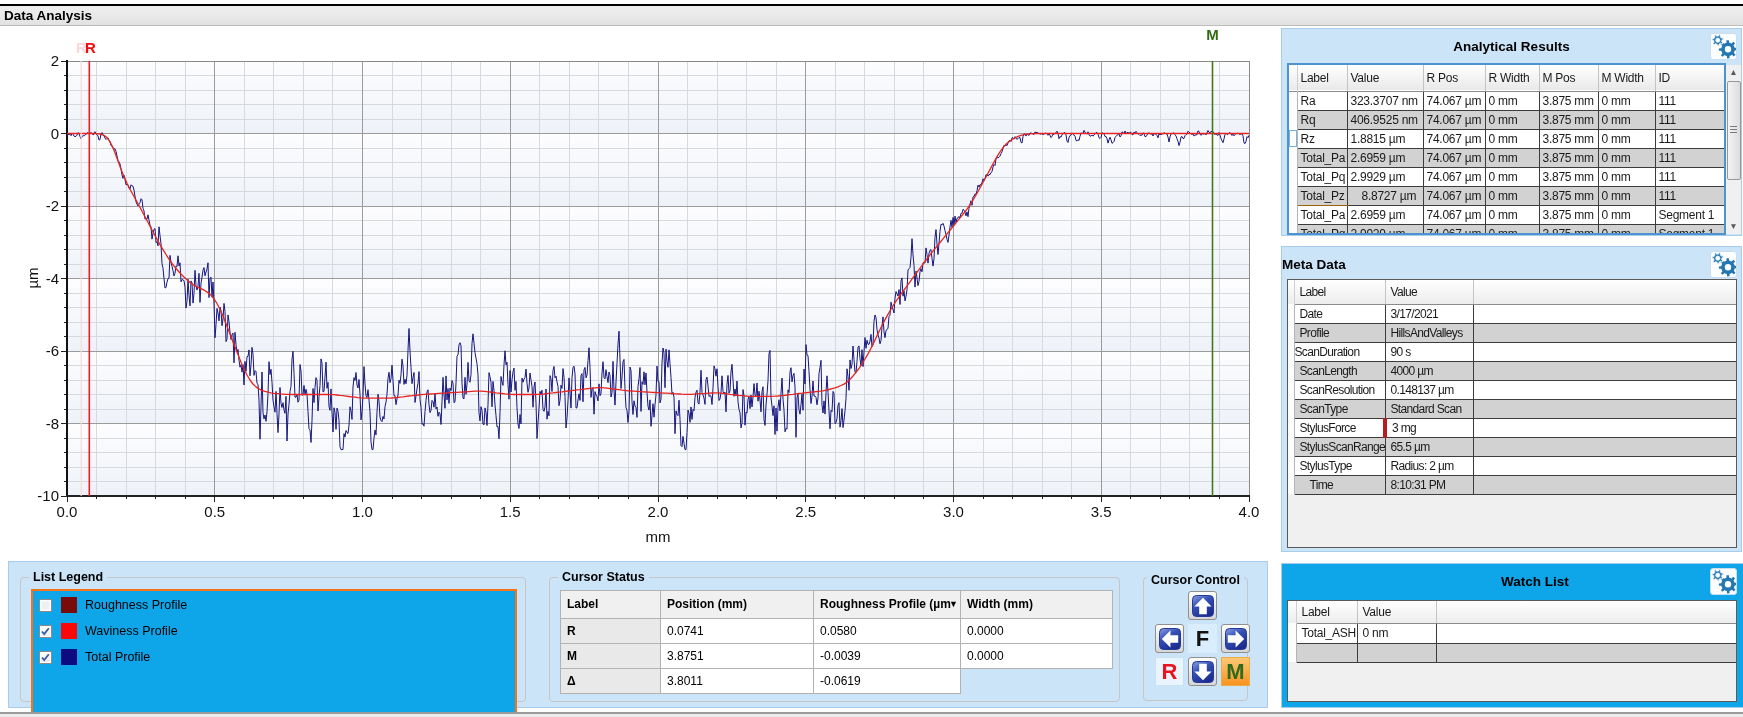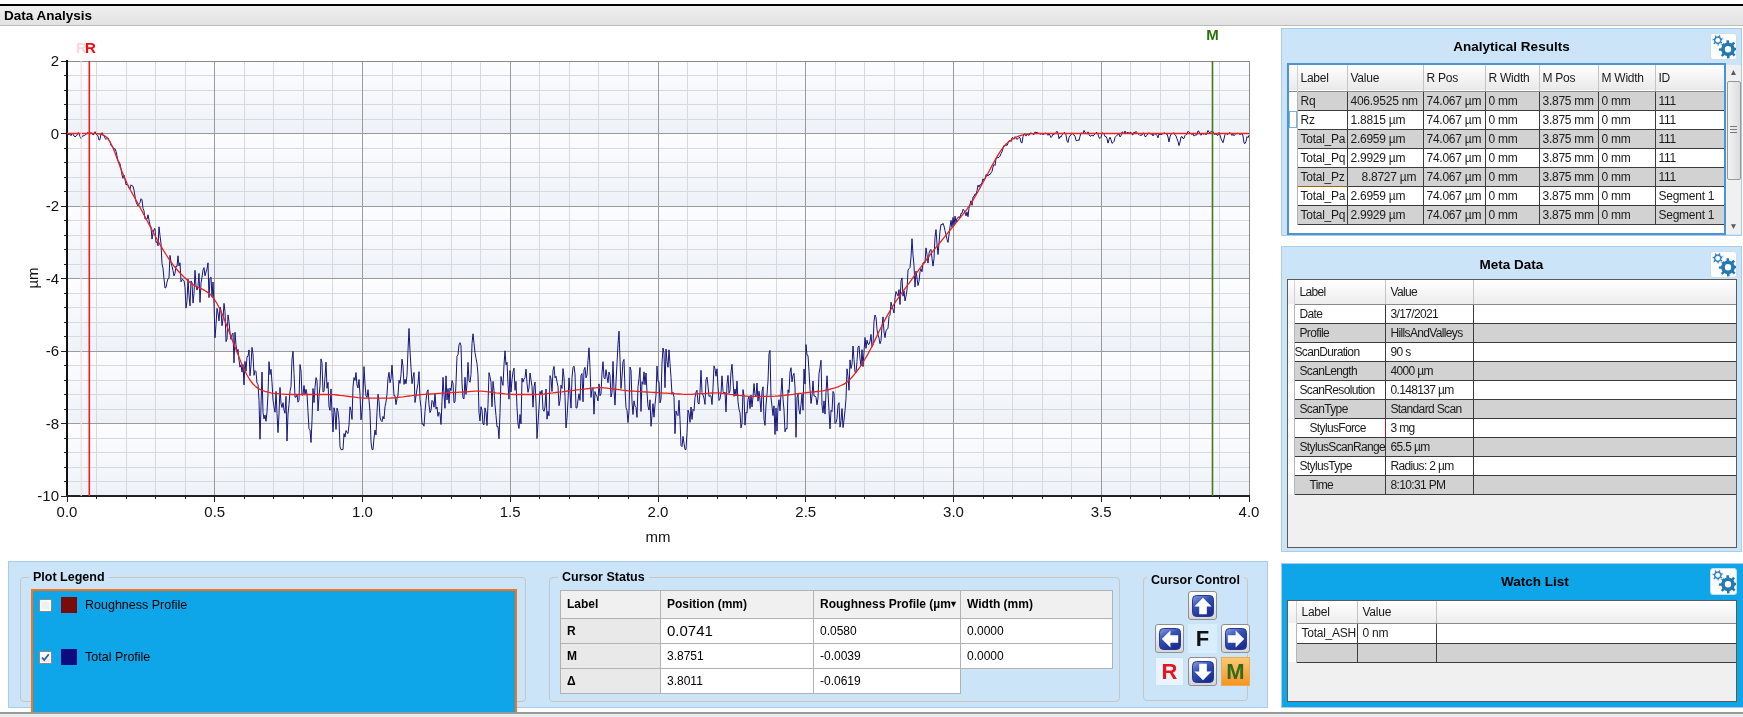--- a/index.html
+++ b/index.html
@@ -228,20 +228,30 @@
           <tr style="height:26px;background:linear-gradient(#ffffff,#e9e9e9);border-bottom:1px solid #8a8a8a">
             <td style="border-right:1px solid #cfcfcf"></td>
             <td style="border-right:1px solid #c4c4c4;border-bottom:1px solid #8a8a8a;padding-left:3px">Label</td>
             <td style="border-right:1px solid #c4c4c4;border-bottom:1px solid #8a8a8a;padding-left:3px">Value</td>
             <td style="border-right:1px solid #c4c4c4;border-bottom:1px solid #8a8a8a;padding-left:3px">R Pos</td>
             <td style="border-right:1px solid #c4c4c4;border-bottom:1px solid #8a8a8a;padding-left:3px">R Width</td>
             <td style="border-right:1px solid #c4c4c4;border-bottom:1px solid #8a8a8a;padding-left:3px">M Pos</td>
             <td style="border-right:1px solid #c4c4c4;border-bottom:1px solid #8a8a8a;padding-left:3px">M Width</td>
             <td style="border-right:1px solid #c4c4c4;border-bottom:1px solid #8a8a8a;padding-left:3px">ID</td>
           </tr>
+          <tr style="height:19px;background:#ffffff">
+            <td style="background:#fdfdfd;border-right:1px solid #b5b5b5"></td>
+            <td style="border-right:1px solid #3c3c3c;border-bottom:1px solid #3c3c3c;padding-left:3px;white-space:nowrap;overflow:hidden">Ra</td>
+            <td style="border-right:1px solid #3c3c3c;border-bottom:1px solid #3c3c3c;padding-left:3px;white-space:nowrap;overflow:hidden">323.3707 nm</td>
+            <td style="border-right:1px solid #3c3c3c;border-bottom:1px solid #3c3c3c;padding-left:3px;white-space:nowrap;overflow:hidden">74.067 µm</td>
+            <td style="border-right:1px solid #3c3c3c;border-bottom:1px solid #3c3c3c;padding-left:3px;white-space:nowrap;overflow:hidden">0 mm</td>
+            <td style="border-right:1px solid #3c3c3c;border-bottom:1px solid #3c3c3c;padding-left:3px;white-space:nowrap;overflow:hidden">3.875 mm</td>
+            <td style="border-right:1px solid #3c3c3c;border-bottom:1px solid #3c3c3c;padding-left:3px;white-space:nowrap;overflow:hidden">0 mm</td>
+            <td style="border-right:1px solid #3c3c3c;border-bottom:1px solid #3c3c3c;padding-left:3px;white-space:nowrap;overflow:hidden">111</td>
+          </tr>
           <tr style="height:19px;background:#d2d2d2">
             <td style="background:#fdfdfd;border-right:1px solid #b5b5b5"></td>
             <td style="border-right:1px solid #3c3c3c;border-bottom:1px solid #3c3c3c;padding-left:3px;white-space:nowrap;overflow:hidden">Rq</td>
             <td style="border-right:1px solid #3c3c3c;border-bottom:1px solid #3c3c3c;padding-left:3px;white-space:nowrap;overflow:hidden">406.9525 nm</td>
             <td style="border-right:1px solid #3c3c3c;border-bottom:1px solid #3c3c3c;padding-left:3px;white-space:nowrap;overflow:hidden">74.067 µm</td>
             <td style="border-right:1px solid #3c3c3c;border-bottom:1px solid #3c3c3c;padding-left:3px;white-space:nowrap;overflow:hidden">0 mm</td>
             <td style="border-right:1px solid #3c3c3c;border-bottom:1px solid #3c3c3c;padding-left:3px;white-space:nowrap;overflow:hidden">3.875 mm</td>
             <td style="border-right:1px solid #3c3c3c;border-bottom:1px solid #3c3c3c;padding-left:3px;white-space:nowrap;overflow:hidden">0 mm</td>
             <td style="border-right:1px solid #3c3c3c;border-bottom:1px solid #3c3c3c;padding-left:3px;white-space:nowrap;overflow:hidden">111</td>
           </tr>
@@ -314,21 +324,21 @@
 <div style="position:absolute;left:0;top:0;width:15px;height:15px;text-align:center;font-size:8.5px;line-height:15px;color:#5a5a5a">▲</div>
 <div style="position:absolute;left:1px;top:16px;width:12px;height:97px;background:linear-gradient(90deg,#f4f4f4,#dcdcdc);border:1px solid #979797;border-radius:2px">
 <div style="position:absolute;left:2px;top:44px;width:7px;border-top:1px solid #7a7a7a"></div>
 <div style="position:absolute;left:2px;top:47px;width:7px;border-top:1px solid #7a7a7a"></div>
 <div style="position:absolute;left:2px;top:50px;width:7px;border-top:1px solid #7a7a7a"></div>
 </div>
 <div style="position:absolute;left:0;bottom:0;width:15px;height:15px;text-align:center;font-size:8.5px;line-height:15px;color:#5a5a5a">▼</div>
 </div>
 </div>
 <div style="position:absolute;left:1281px;top:246px;width:461px;height:306px;background:#cbe4f8;border:1px solid #a8cdec;box-sizing:border-box">
-<div style="text-align:center;font-weight:bold;font-size:13.5px;padding-top:10px">Meta Data</div>
+<div style="font-weight:bold;font-size:13.5px;padding-top:10px">Meta Data</div>
 <div style="position:absolute;left:428px;top:4px;width:27px;height:27px;background:#fdfeff;border:1px solid #c9dff0;border-radius:3px;box-sizing:border-box;display:flex;align-items:center;justify-content:center">
       <svg width="27" height="27">
         <path d="M23.39,18.63 L22.78,19.88 L24.50,21.62 L22.83,23.41 L20.97,21.82 L19.87,22.47 L18.56,22.92 L18.54,25.37 L16.09,25.46 L15.91,23.01 L14.67,22.69 L13.42,22.08 L11.68,23.80 L9.89,22.13 L11.48,20.27 L10.83,19.17 L10.38,17.86 L7.93,17.84 L7.84,15.39 L10.29,15.21 L10.61,13.97 L11.22,12.72 L9.50,10.98 L11.17,9.19 L13.03,10.78 L14.13,10.13 L15.44,9.68 L15.46,7.23 L17.91,7.14 L18.09,9.59 L19.33,9.91 L20.58,10.52 L22.32,8.80 L24.11,10.47 L22.52,12.33 L23.17,13.43 L23.62,14.74 L26.07,14.76 L26.16,17.21 L23.71,17.39 Z M20.20,16.30 A3.20,3.20 0 1 0 13.80,16.30 A3.20,3.20 0 1 0 20.20,16.30 Z" fill="#2577b2" fill-rule="evenodd"></path>
         <path d="M10.95,7.83 L10.70,8.77 L12.01,9.75 L11.00,11.20 L9.63,10.31 L8.90,10.84 L8.00,11.22 L8.05,12.86 L6.30,12.98 L6.14,11.35 L5.26,11.11 L4.40,10.65 L3.15,11.71 L1.97,10.41 L3.14,9.27 L2.79,8.44 L2.61,7.47 L1.00,7.16 L1.28,5.42 L2.90,5.63 L3.33,4.83 L3.97,4.09 L3.21,2.64 L4.75,1.78 L5.60,3.18 L6.49,3.01 L7.46,3.05 L8.13,1.55 L9.76,2.21 L9.20,3.75 L9.88,4.34 L10.46,5.13 L12.04,4.72 L12.55,6.41 L10.99,6.93 Z M8.80,7.20 A2.00,2.00 0 1 0 4.80,7.20 A2.00,2.00 0 1 0 8.80,7.20 Z" fill="#2e7cb8" fill-rule="evenodd" stroke="#eef6fc" stroke-width="1"></path>
       </svg>
     </div>
 <div style="position:absolute;left:5px;top:32px;width:450px;height:269px;border:1px solid #5a5a5a;background:#f0f0f0;box-sizing:border-box;overflow:hidden">
       <table style="border-collapse:collapse;table-layout:fixed;width:448px;font-size:12px;letter-spacing:-0.65px;color:#1a1a1a">
         <colgroup>
           <col style="width:6px">
@@ -374,21 +384,21 @@
             <td style="border-bottom:1px solid #3c3c3c"></td>
           </tr>
           <tr style="height:19px;background:#d2d2d2">
             <td style="background:#fdfdfd;border-right:1px solid #b5b5b5"></td>
             <td style="border-right:1px solid #3c3c3c;border-bottom:1px solid #3c3c3c;padding-left:5px;white-space:nowrap">ScanType</td>
             <td style="border-right:1px solid #3c3c3c;border-bottom:1px solid #3c3c3c;padding-left:5px;white-space:nowrap">Standard Scan</td>
             <td style="border-bottom:1px solid #3c3c3c"></td>
           </tr>
           <tr style="height:19px;background:#ffffff">
             <td style="background:#fdfdfd;border-right:1px solid #b5b5b5"></td>
-            <td style="border-right:1px solid #b91c1c;border-bottom:1px solid #3c3c3c;padding-left:15px;white-space:nowrap">StylusForce</td>
+            <td style="border-right:4px solid #b91c1c;border-bottom:1px solid #3c3c3c;padding-left:5px;white-space:nowrap">StylusForce</td>
             <td style="border-right:1px solid #3c3c3c;border-bottom:1px solid #3c3c3c;padding-left:5px;white-space:nowrap">3 mg</td>
             <td style="border-bottom:1px solid #3c3c3c"></td>
           </tr>
           <tr style="height:19px;background:#d2d2d2">
             <td style="background:#fdfdfd;border-right:1px solid #b5b5b5"></td>
             <td style="border-right:1px solid #3c3c3c;border-bottom:1px solid #3c3c3c;padding-left:5px;white-space:nowrap">StylusScanRange</td>
             <td style="border-right:1px solid #3c3c3c;border-bottom:1px solid #3c3c3c;padding-left:5px;white-space:nowrap">65.5 µm</td>
             <td style="border-bottom:1px solid #3c3c3c"></td>
           </tr>
           <tr style="height:19px;background:#ffffff">
@@ -441,31 +451,42 @@
             <td style="border-right:1px solid #3c3c3c;border-bottom:1px solid #3c3c3c;padding-left:5px;white-space:nowrap"></td>
             <td style="border-right:1px solid #3c3c3c;border-bottom:1px solid #3c3c3c;padding-left:5px;white-space:nowrap"></td>
             <td style="border-bottom:1px solid #3c3c3c"></td>
           </tr>
         </tbody>
       </table>
     </div>
 </div>
 <div style="position:absolute;left:8px;top:561px;width:1260px;height:147px;background:#cbe4f8;border:1px solid #a8cdec;box-sizing:border-box">
 <div style="position:absolute;left:11px;top:15px;width:506px;height:125px;border:1px solid #c6c6c6;border-radius:4px;box-sizing:border-box">
-<div style="position:absolute;left:8px;top:-8px;background:#cbe4f8;padding:0 4px;font-weight:bold;font-size:12.5px">Plot Legend</div>
+<div style="position:absolute;left:8px;top:-8px;background:#cbe4f8;padding:0 4px;font-weight:bold;font-size:12.5px">List Legend</div>
 <div style="position:absolute;left:10px;top:11px;width:486px;height:136px;background:#0ea5e9;border:2px solid #f97316;box-sizing:border-box">
 <div style="position:absolute;left:6px;top:6px;width:400px;height:17px">
           <div style="position:absolute;left:0;top:2px;width:13px;height:13px">
             <svg width="13" height="13" style="position:absolute;left:0;top:0">
               <rect x="0.5" y="0.5" width="12" height="12" fill="#fdfdfd" stroke="#8a8a8a"></rect>
               <rect x="2.5" y="2.5" width="8" height="8" fill="#eef1f4"></rect>
             </svg>
           </div>
           <div style="position:absolute;left:22px;top:0;width:16px;height:16px;background:#7a0b0b"></div>
           <div style="position:absolute;left:46px;top:1px;font-size:12.5px">Roughness Profile</div>
+        </div>
+<div style="position:absolute;left:6px;top:32px;width:400px;height:17px">
+          <div style="position:absolute;left:0;top:2px;width:13px;height:13px">
+            <svg width="13" height="13" style="position:absolute;left:0;top:0">
+              <rect x="0.5" y="0.5" width="12" height="12" fill="#fff" stroke="#8a8a8a"></rect>
+              <rect x="2" y="2" width="9" height="9" fill="url(#na)"></rect>
+              <path d="M3,6.5 L5.2,9 L9.8,3.2" fill="none" stroke="#3b5a9b" stroke-width="1.8"></path>
+            </svg>
+          </div>
+          <div style="position:absolute;left:22px;top:0;width:16px;height:16px;background:#fb0707"></div>
+          <div style="position:absolute;left:46px;top:1px;font-size:12.5px">Waviness Profile</div>
         </div>
 <div style="position:absolute;left:6px;top:58px;width:400px;height:17px">
           <div style="position:absolute;left:0;top:2px;width:13px;height:13px">
             <svg width="13" height="13" style="position:absolute;left:0;top:0">
               <rect x="0.5" y="0.5" width="12" height="12" fill="#fff" stroke="#8a8a8a"></rect>
               <rect x="2" y="2" width="9" height="9" fill="url(#na)"></rect>
               <path d="M3,6.5 L5.2,9 L9.8,3.2" fill="none" stroke="#3b5a9b" stroke-width="1.8"></path>
             </svg>
           </div>
           <div style="position:absolute;left:22px;top:0;width:16px;height:16px;background:#0c0c7e"></div>
@@ -473,21 +494,21 @@
         </div>
 </div>
     </div>
 <div style="position:absolute;left:540px;top:15px;width:571px;height:125px;border:1px solid #c6c6c6;border-radius:4px;box-sizing:border-box">
 <div style="position:absolute;left:8px;top:-8px;background:#cbe4f8;padding:0 4px;font-weight:bold;font-size:12.5px">Cursor Status</div>
 <div style="position:absolute;left:10px;top:12px;width:101px;height:29px;background:#f0f0f0;border:1px solid #b2b2b2;box-sizing:border-box;font-size:12px;font-weight:bold;line-height:27px;padding-left:6px;white-space:nowrap;overflow:hidden">Label</div>
       <div style="position:absolute;left:110px;top:12px;width:154px;height:29px;background:#f0f0f0;border:1px solid #b2b2b2;box-sizing:border-box;font-size:12px;font-weight:bold;line-height:27px;padding-left:6px;white-space:nowrap;overflow:hidden">Position (mm)</div>
       <div style="position:absolute;left:263px;top:12px;width:148px;height:29px;background:#f0f0f0;border:1px solid #b2b2b2;box-sizing:border-box;font-size:12px;font-weight:bold;line-height:27px;padding-left:6px;white-space:nowrap;overflow:hidden">Roughness Profile (µm<span style="position:absolute;right:2px;top:0;font-size:9px">▼</span></div>
       <div style="position:absolute;left:410px;top:12px;width:153px;height:29px;background:#f0f0f0;border:1px solid #b2b2b2;box-sizing:border-box;font-size:12px;font-weight:bold;line-height:27px;padding-left:6px;white-space:nowrap;overflow:hidden">Width (mm)</div>
       <div style="position:absolute;left:10px;top:40px;width:101px;height:26px;background:#e9e9e9;border:1px solid #b2b2b2;box-sizing:border-box;font-size:12px;font-weight:bold;line-height:24px;padding-left:6px;white-space:nowrap;overflow:hidden">R</div>
-      <div style="position:absolute;left:110px;top:40px;width:154px;height:26px;background:#ffffff;border:1px solid #b2b2b2;box-sizing:border-box;font-size:15px;font-weight:normal;line-height:24px;padding-left:6px;white-space:nowrap;overflow:hidden">0.0741</div>
+      <div style="position:absolute;left:110px;top:40px;width:154px;height:26px;background:#ffffff;border:1px solid #b2b2b2;box-sizing:border-box;font-size:12px;font-weight:normal;line-height:24px;padding-left:6px;white-space:nowrap;overflow:hidden">0.0741</div>
       <div style="position:absolute;left:263px;top:40px;width:148px;height:26px;background:#ffffff;border:1px solid #b2b2b2;box-sizing:border-box;font-size:12px;font-weight:normal;line-height:24px;padding-left:6px;white-space:nowrap;overflow:hidden">0.0580</div>
       <div style="position:absolute;left:410px;top:40px;width:153px;height:26px;background:#ffffff;border:1px solid #b2b2b2;box-sizing:border-box;font-size:12px;font-weight:normal;line-height:24px;padding-left:6px;white-space:nowrap;overflow:hidden">0.0000</div>
       <div style="position:absolute;left:10px;top:65px;width:101px;height:26px;background:#e9e9e9;border:1px solid #b2b2b2;box-sizing:border-box;font-size:12px;font-weight:bold;line-height:24px;padding-left:6px;white-space:nowrap;overflow:hidden">M</div>
       <div style="position:absolute;left:110px;top:65px;width:154px;height:26px;background:#ffffff;border:1px solid #b2b2b2;box-sizing:border-box;font-size:12px;font-weight:normal;line-height:24px;padding-left:6px;white-space:nowrap;overflow:hidden">3.8751</div>
       <div style="position:absolute;left:263px;top:65px;width:148px;height:26px;background:#ffffff;border:1px solid #b2b2b2;box-sizing:border-box;font-size:12px;font-weight:normal;line-height:24px;padding-left:6px;white-space:nowrap;overflow:hidden">-0.0039</div>
       <div style="position:absolute;left:410px;top:65px;width:153px;height:26px;background:#ffffff;border:1px solid #b2b2b2;box-sizing:border-box;font-size:12px;font-weight:normal;line-height:24px;padding-left:6px;white-space:nowrap;overflow:hidden">0.0000</div>
       <div style="position:absolute;left:10px;top:90px;width:101px;height:26px;background:#e9e9e9;border:1px solid #b2b2b2;box-sizing:border-box;font-size:12px;font-weight:bold;line-height:24px;padding-left:6px;white-space:nowrap;overflow:hidden">Δ</div>
       <div style="position:absolute;left:110px;top:90px;width:154px;height:26px;background:#ffffff;border:1px solid #b2b2b2;box-sizing:border-box;font-size:12px;font-weight:normal;line-height:24px;padding-left:6px;white-space:nowrap;overflow:hidden">3.8011</div>
       <div style="position:absolute;left:263px;top:90px;width:148px;height:26px;background:#ffffff;border:1px solid #b2b2b2;box-sizing:border-box;font-size:12px;font-weight:normal;line-height:24px;padding-left:6px;white-space:nowrap;overflow:hidden">-0.0619</div>
 </div>

